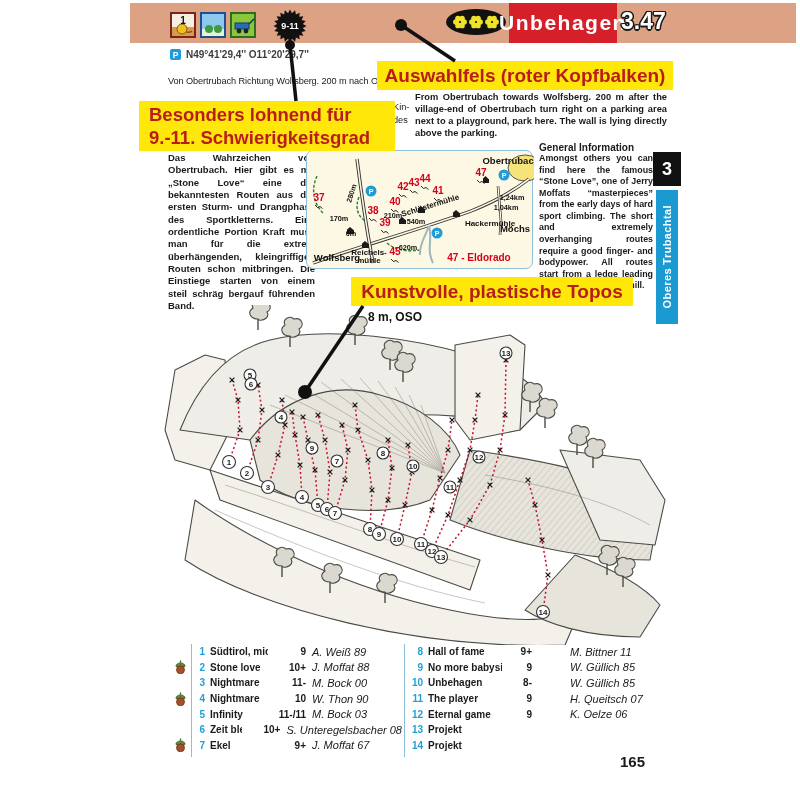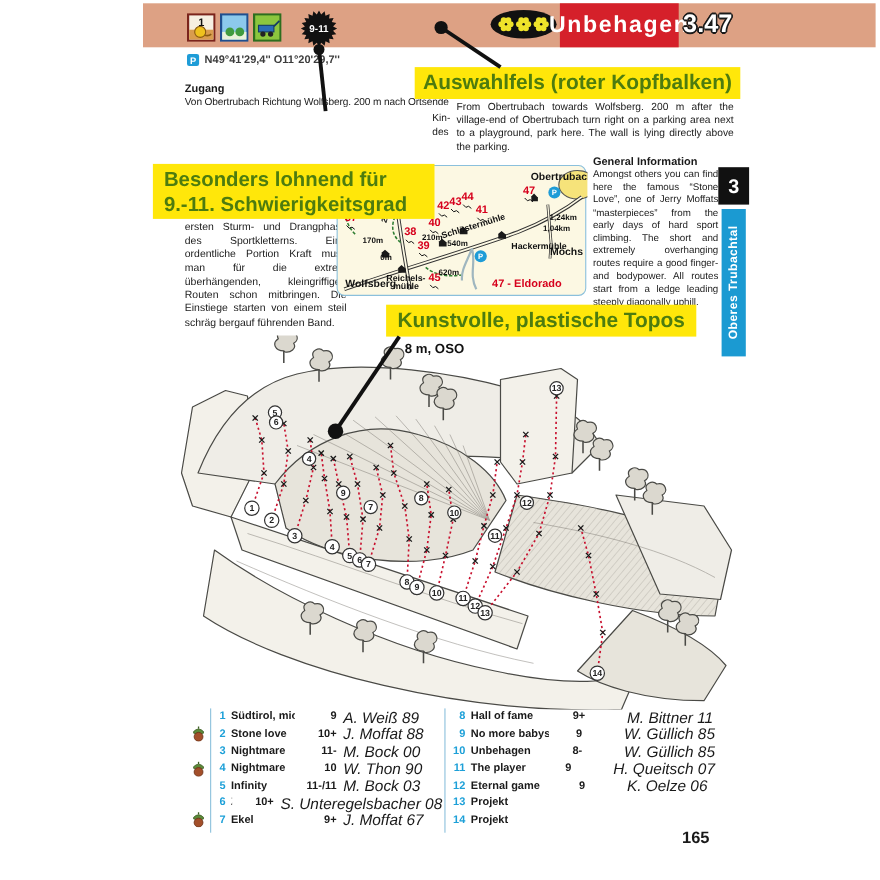--- a/index.html
+++ b/index.html
@@ -15,34 +15,34 @@
   .crag-number{position:absolute;left:621px;top:8px;font-weight:bold;font-size:23px;color:#fff;
      text-shadow:-1.5px 0 #1a1a1a,1.5px 0 #1a1a1a,0 -1.5px #1a1a1a,0 1.5px #1a1a1a,
                  -1px -1px #1a1a1a,1px 1px #1a1a1a,-1px 1px #1a1a1a,1px -1px #1a1a1a;}
   
   .coords{position:absolute;left:170px;top:49px;font-size:10px;font-weight:bold;color:#3c3c3c;
      display:flex;align-items:center;gap:5px;}
   .pbox{width:11px;height:11px;background:#1e9cd7;color:#fff;border-radius:2px;font-size:8.5px;
      font-weight:bold;display:flex;align-items:center;justify-content:center;}
   
   .h-sm{font-weight:bold;font-size:10px;}
-  .body-sm{font-size:9.3px;line-height:1.3;text-align:justify;}
+  .body-sm{font-size:9.3px;line-height:1.3;text-align:justify;font-weight:bold;}
   .zugang{position:absolute;left:168px;top:76px;width:242px;}
   .zugang .line1{font-size:9.2px;white-space:nowrap;letter-spacing:-0.1px;}
   .frag{position:absolute;font-size:9.2px;}
   .access-en{position:absolute;left:415px;top:91px;width:252px;}
   .geninfo-de{position:absolute;left:168px;top:152px;width:147px;}
   .geninfo-en{position:absolute;left:539px;top:142px;width:114px;}
   .geninfo-en .body-sm{font-size:8.9px;}
   
-  .callout{position:absolute;background:#ffe70a;color:#4d7c0f;font-weight:bold;font-size:19px;
+  .callout{position:absolute;background:#ffe70a;color:#b91c1c;font-weight:bold;font-size:19px;
      display:flex;align-items:center;justify-content:center;z-index:6;}
   .co1{left:377px;top:61px;width:296px;height:29px;}
   .co2{left:139px;top:101px;width:256px;height:50px;font-size:18.5px;
-       flex-direction:column;align-items:flex-start;justify-content:center;padding-left:10px;line-height:1.25;margin-top:48px;}
+       flex-direction:column;align-items:flex-start;justify-content:center;padding-left:10px;line-height:1.25;}
   .co3{left:351px;top:277px;width:282px;height:29px;}
   
   .map-panel{position:absolute;left:306px;top:150px;width:227px;height:119px;background:#fcf8e3;
      border:1.5px solid #8bc0dc;border-radius:7px;z-index:2;}
   .map-panel svg{position:absolute;left:0;top:0;}
   .m-town{font:bold 9.5px "Liberation Sans",sans-serif;fill:#111;}
   .m-mill{font:bold 8px "Liberation Sans",sans-serif;fill:#111;}
   .m-dist{font:bold 7.3px "Liberation Sans",sans-serif;fill:#111;}
   .m-num{font:bold 10px "Liberation Sans",sans-serif;fill:#d6001c;}
   .m-footer{font:bold 10px "Liberation Sans",sans-serif;fill:#d6001c;}
@@ -66,21 +66,21 @@
   .col1{left:174px;top:644px;width:228px;}
   .col2{left:388px;top:644px;width:262px;}
   .divider{position:absolute;top:644px;width:1px;height:113px;background:#8bc0dc;}
   .route-row{display:flex;align-items:center;height:15.6px;}
   .rnum{color:#1da0d8;font-weight:bold;text-align:right;flex:0 0 16px;}
   .col2 .rnum{flex:0 0 20px;}
   .racorn{flex:0 0 15px;height:14px;}
   .rname{font-weight:bold;padding-left:5px;flex:1 1 auto;white-space:nowrap;overflow:hidden;}
   .rgrade{font-weight:bold;text-align:right;flex:0 0 38px;white-space:nowrap;}
   .col2 .rgrade{flex:0 0 30px;}
-  .rfa{font-style:italic;font-size:14px;flex:0 0 96px;padding-left:6px;white-space:nowrap;}
+  .rfa{font-style:italic;font-size:11px;flex:0 0 96px;padding-left:6px;white-space:nowrap;}
   .col2 .rfa{flex:0 0 86px;margin-left:32px;}
   .page-num{position:absolute;left:620px;top:753px;font-weight:bold;font-size:15px;}
   .overlay{position:absolute;left:0;top:0;z-index:9;pointer-events:none;}
 </style>
 </head>
 <body>
 
 <div class="page">
 
   <div class="topbar"></div>
@@ -149,21 +149,20 @@
       <span>Unbehagen</span>
     </div>
   <div class="crag-number">3.47</div>
 
   <div class="coords">
     <span class="pbox">P</span>
     <span>N49°41'29,4''  O11°20'29,7''</span>
   </div>
 
   <div class="zugang">
-    <div class="h-sm">Zugang</div>
     <div class="line1">Von Obertrubach Richtung Wolfsberg. 200 m nach Ortsende</div>
   </div>
   <div class="frag" style="left:393px;top:102px;position:absolute">Kin-</div>
   <div class="frag" style="left:393px;top:115px;position:absolute">des</div>
 
   <div class="access-en body-sm">From Obertrubach towards Wolfsberg. 200 m after the village-end of Obertrubach turn right on a parking area next to a playground, park here. The wall is lying directly above the parking.</div>
 
   <div class="geninfo-de">
     <div class="body-sm" style="font-size:9.5px">Das Wahrzeichen von Obertrubach. Hier gibt es mit „Stone Love“ eine der bekanntesten Routen aus der ersten Sturm- und Drangphase des Sportkletterns. Eine ordentliche Portion Kraft muss man für die extrem überhängenden, kleingriffigen Routen schon mitbringen. Die Einstiege starten von einem steil schräg bergauf führenden Band.</div>
   </div>

